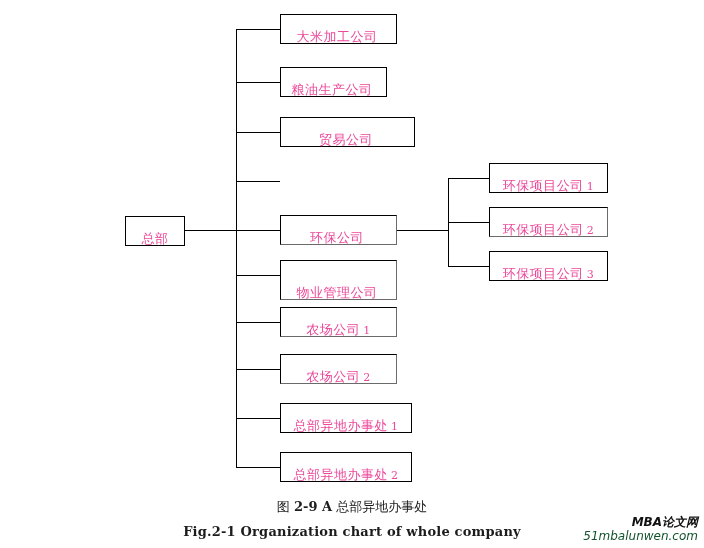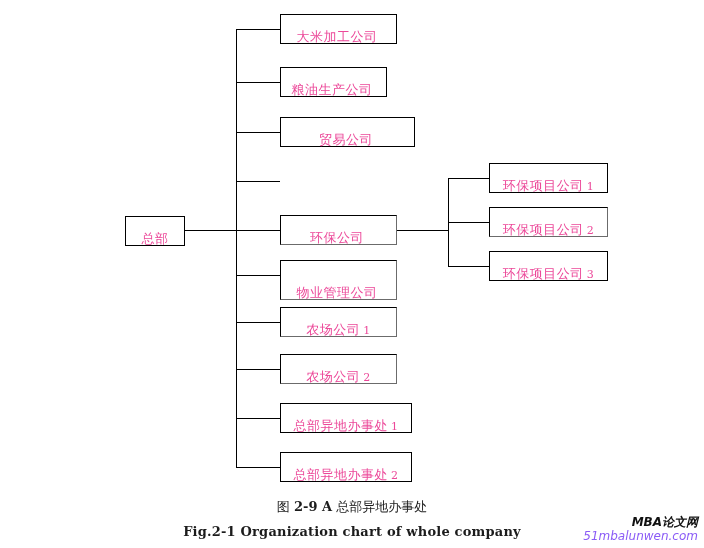--- a/index.html
+++ b/index.html
@@ -100,21 +100,21 @@
     font-style: italic;
     font-weight: bold;
     font-size: 12px;
     color: #111111;
   }
   #watermark .wm-sub {
     display: block;
     font-family: "DejaVu Sans", "Liberation Sans", sans-serif;
     font-style: italic;
     font-size: 12px;
-    color: #8b5cf6;
+    color: #14532d;
   }
 </style>
 </head>
 <body>
 
 <div id="chart-canvas">
 
   <div class="node" id="node-root" style="left:125px; top:216px; width:60px; height:30px;">
     <span>总部</span>
   </div>

